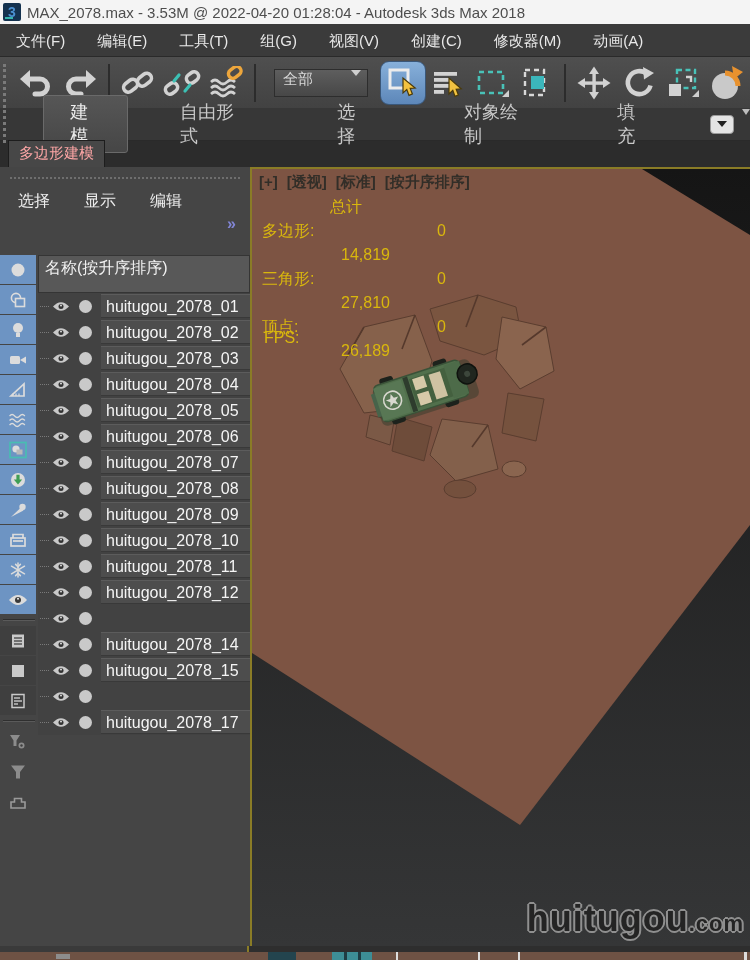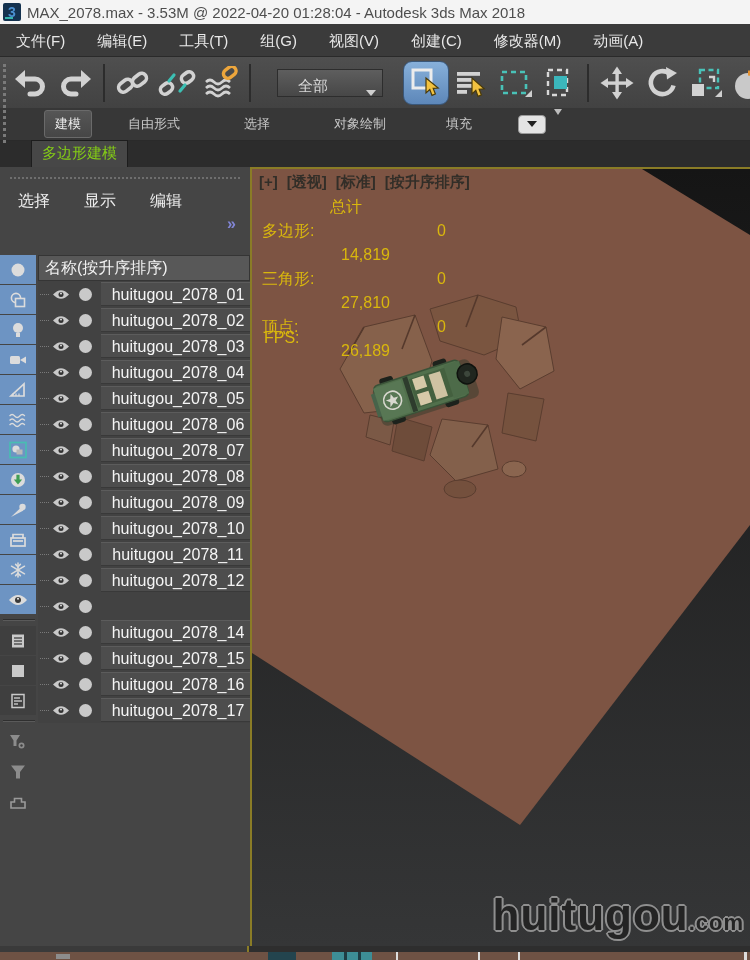--- a/index.html
+++ b/index.html
@@ -14,74 +14,74 @@
   
   .menubar{height:32px;background:#3b3b3b;display:flex;align-items:center;border-bottom:1px solid #2a2a2a;}
   .menu-item{padding:16px 16px;color:#e8e8e8;font-size:15px;line-height:31px;cursor:default;}
   
   .toolbar{height:51px;background:linear-gradient(#4f4f4f,#424242);display:flex;align-items:center;}
   .vhandle{width:5px;height:38px;border-left:3px dotted #7a7a7a;margin:0 3px 0 3px;}
   .tbtn{width:44px;height:44px;display:flex;align-items:center;justify-content:center;flex:0 0 auto;}
   .tbtn.active{background:linear-gradient(#87b0da,#5d87b9);border:1px solid #3a5779;border-radius:9px;width:46px;height:44px;box-sizing:border-box;}
   .tsep{width:2px;height:38px;background:#2c2c2c;margin:0 6px;flex:0 0 auto;}
   .tool-dd{width:92px;height:26px;background:linear-gradient(#5e5e5e,#474747);border:1px solid #2d2d2d;
-           display:flex;align-items:flex-end;margin:0 20px;flex:0 0 auto;padding-left:12px;}
+           display:flex;align-items:flex-start;margin:0 12px;flex:0 0 auto;}
   .tool-dd .dd-label{flex:1;color:#d8d8d8;font-size:15px;padding-left:8px;}
   .tri-down{width:0;height:0;border-left:5px solid transparent;border-right:5px solid transparent;border-top:6px solid #cfcfcf;margin-right:6px;}
   
   .ribbon{height:32px;background:#373737;display:flex;align-items:center;border-bottom:1px solid #2a2a2a;}
-  .rtab{color:#c8c8c8;font-size:13px;padding:4px 10px;margin-left:26px;cursor:default;}
+  .rtab{color:#c8c8c8;font-size:18px;padding:4px 26px;margin-left:26px;cursor:default;}
   .rtab.active{background:linear-gradient(#565656,#464646);border:1px solid #6a6a6a;border-radius:3px;color:#ededed;margin-left:30px;}
   .ribbon-config{width:26px;height:17px;background:#e4e4e4;border-radius:4px;border:1px solid #9a9a9a;
                  display:flex;align-items:center;justify-content:center;margin-left:36px;}
   .ribbon-config .tri-down{border-top-color:#1f1f1f;border-left-width:5px;border-right-width:5px;margin:0;}
   .mini-arrow{margin-left:8px;}
   .mini-arrow .tri-down{border-top-color:#bdbdbd;border-left-width:4px;border-right-width:4px;margin:0;}
   .subrow{height:26px;background:#2c2c2c;display:flex;align-items:flex-end;}
-  .subtab{margin-left:31px;padding:3px 10px 4px;background:#474747;border:1px solid #1d1d1d;border-bottom:none;
-          color:#84cc16;font-size:15px;}
+  .subtab{margin-left:8px;padding:3px 10px 4px;background:#474747;border:1px solid #1d1d1d;border-bottom:none;
+          color:#fca5a5;font-size:15px;}
   
   .bodyrow{display:flex;height:779px;}
   .panel{width:250px;position:relative;background:#454545;flex:0 0 auto;}
   .panel-dotline{margin:10px 10px 0 10px;border-top:2px dotted #6e6e6e;}
   .panel-menu{display:flex;padding:12px 0 0 18px;color:#ededed;font-size:16px;}
   .panel-menu span{margin-right:34px;}
   .chevron{position:absolute;right:14px;top:48px;color:#8286d6;font-size:16px;font-weight:bold;}
   .iconstrip{position:absolute;left:0;top:88px;width:38px;}
   .sbtn{width:36px;height:29px;margin-bottom:1px;display:flex;align-items:center;justify-content:center;}
   .sbtn.on{background:#6d94c3;}
   .sbtn.off{background:#3f3f3f;}
   .sbtn.dim{background:transparent;}
   .ssep{height:1px;background:#2f2f2f;border-bottom:1px solid #5a5a5a;margin:5px 3px;}
   .list{position:absolute;left:38px;top:88px;right:0;}
-  .list-header{height:26px;background:#585858;border:1px solid #353535;color:#f2f2f2;font-size:16px;
+  .list-header{height:38px;background:#585858;border:1px solid #353535;color:#f2f2f2;font-size:16px;
                line-height:24px;padding-left:6px;box-sizing:border-box;}
   .lrow{height:26px;display:flex;align-items:center;background:#424242;}
   .rdots{width:9px;border-top:1px dotted #7a7a7a;margin-left:2px;}
   .circ{width:13px;height:13px;border-radius:50%;background:#c9c9c9;margin-left:9px;flex:0 0 auto;}
   .eyewrap{margin-left:3px;flex:0 0 auto;display:flex;}
   .ncell{flex:1;margin-left:9px;background:#4d4d4d;border-top:1px solid #5c5c5c;border-bottom:1px solid #393939;
          height:24px;line-height:23px;padding-left:5px;color:#f5f5f5;font-size:16px;
-         white-space:nowrap;overflow:hidden;box-sizing:border-box;text-align:center;}
+         white-space:nowrap;overflow:hidden;box-sizing:border-box;}
   
   .viewport{flex:1;position:relative;border-left:2px solid #8a7c26;border-top:2px solid #8a7c26;
             background:linear-gradient(#151515,#353637);overflow:hidden;}
   .scene{position:absolute;inset:0;width:100%;height:100%;}
   .vplabel{position:absolute;top:4px;left:7px;font-size:15px;font-weight:600;color:#322e28;display:flex;}
   .vplabel span{margin-right:9px;}
   .vp-stats{position:absolute;left:10px;top:26px;color:#d9b70d;font-size:16px;line-height:24px;}
   .st-total-hd{margin-left:68px;}
   .strow{display:flex;}
   .st-label{width:66px;}
   .st-val{width:62px;text-align:right;margin-top:24px;}
   .st-sel{margin-left:47px;}
   .fps{position:absolute;left:12px;top:160px;color:#d9b70d;font-size:16px;}
   .watermark{position:absolute;right:6px;bottom:6px;color:#242424;font-weight:bold;letter-spacing:1px;
      text-shadow:-2px 0 #8f8f8f,2px 0 #8f8f8f,0 -2px #8f8f8f,0 2px #8f8f8f,-1px -1px #8f8f8f,1px 1px #8f8f8f,-1px 1px #8f8f8f,1px -1px #8f8f8f;}
-  .wm-name{font-size:44px;}
+  .wm-name{font-size:36px;}
   .wm-tld{font-size:22px;}
   
   .bstrip{height:15px;position:relative;background:#2e2e2e;}
   .bs-left{position:absolute;left:0;top:0;width:247px;height:6px;background:#3a3a3a;}
   .bs-yellow{position:absolute;left:247px;top:0;width:2px;height:6px;background:#8a7c26;}
   .bs-bar{position:absolute;left:0;bottom:0;height:9px;width:100%;background:#6e5244;}
   .bs-bar > div{position:absolute;top:0;height:9px;}
 </style>
 </head>
 <body>
@@ -576,21 +576,20 @@
       <div class="lrow">
           <span class="rdots"></span>
           <span class="eyewrap">
             <svg width="18" height="13" viewBox="0 0 18 13">
               <path d="M1 6.5 Q9 -2 17 6.5 Q9 15 1 6.5 Z" fill="#c9c9c9"></path>
               <circle cx="9" cy="6.5" r="2.5" fill="#333"></circle>
               <circle cx="9" cy="5.5" r="0.9" fill="#eee"></circle>
             </svg>
           </span>
           <span class="circ"></span>
-          <span class="ncell">huitugou_2078_16</span>
         </div>
       <div class="lrow">
           <span class="rdots"></span>
           <span class="eyewrap">
             <svg width="18" height="13" viewBox="0 0 18 13">
               <path d="M1 6.5 Q9 -2 17 6.5 Q9 15 1 6.5 Z" fill="#c9c9c9"></path>
               <circle cx="9" cy="6.5" r="2.5" fill="#333"></circle>
               <circle cx="9" cy="5.5" r="0.9" fill="#eee"></circle>
             </svg>
           </span>

